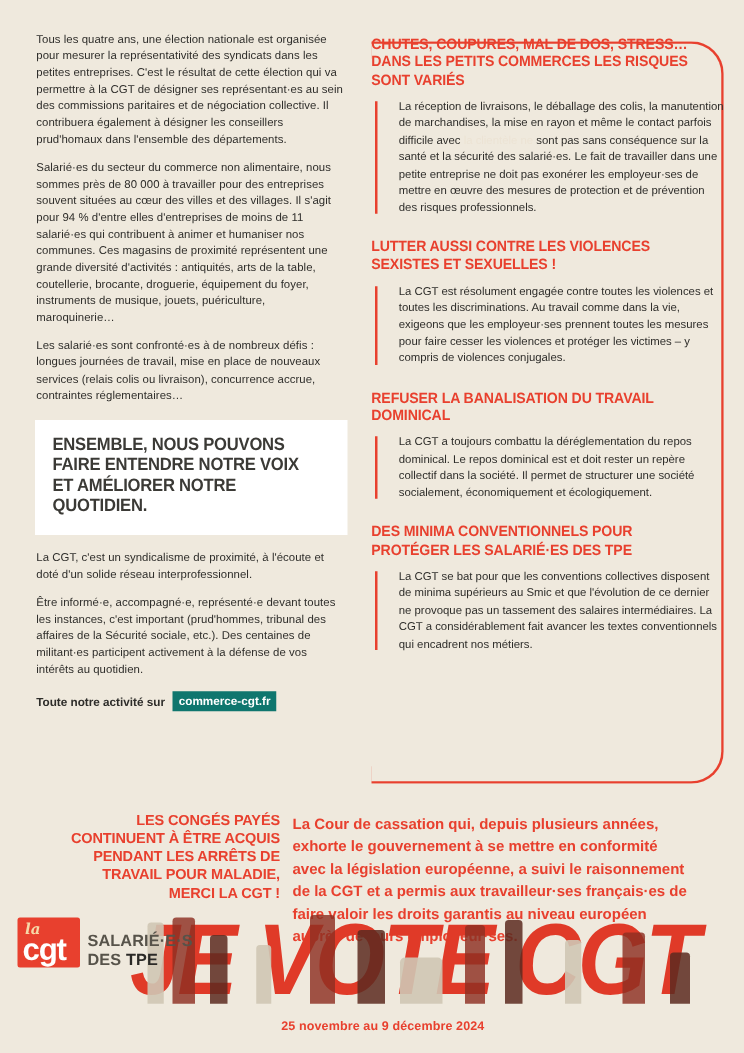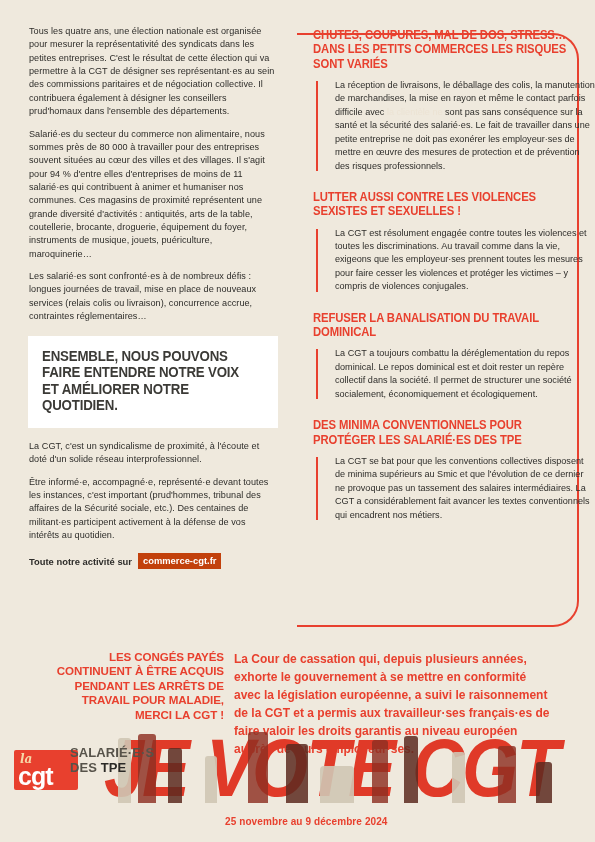--- a/index.html
+++ b/index.html
@@ -62,32 +62,32 @@
   .activity-line {
     font-size: 9.4px;
     font-weight: bold;
     color: #2e2d2a;
     margin-top: 11px;
     display: flex;
     align-items: center;
     gap: 6px;
   }
   .url-chip {
-    background: #c2410c;
+    background: #0f766e;
     color: #ffffff;
     font-weight: bold;
     font-size: 9.4px;
     padding: 2px 5px 3px 5px;
     display: inline-block;
   }
 
   
   .col-right {
     position: absolute;
-    left: 313px;
+    left: 297px;
     top: 28px;
     width: 282px;
   }
 
   
   .bracket {
     position: absolute;
     left: 297px;
     top: 33px;
     width: 282px;
@@ -175,22 +175,22 @@
     left: 0;
     top: 722px;
     width: 595px;
     height: 120px;
     overflow: hidden;
   }
 
   .cgt-logo {
     position: absolute;
     left: 14px;
-    top: 28px;
-    width: 64px;
+    top: 12px;
+    width: 50px;
     height: 40px;
     background: #e8402e;
     border-radius: 2px;
   }
   .cgt-logo .la {
     position: absolute;
     left: 6px;
     top: 2px;
     color: #f6d8a8;
     font-family: "DejaVu Serif", serif;

